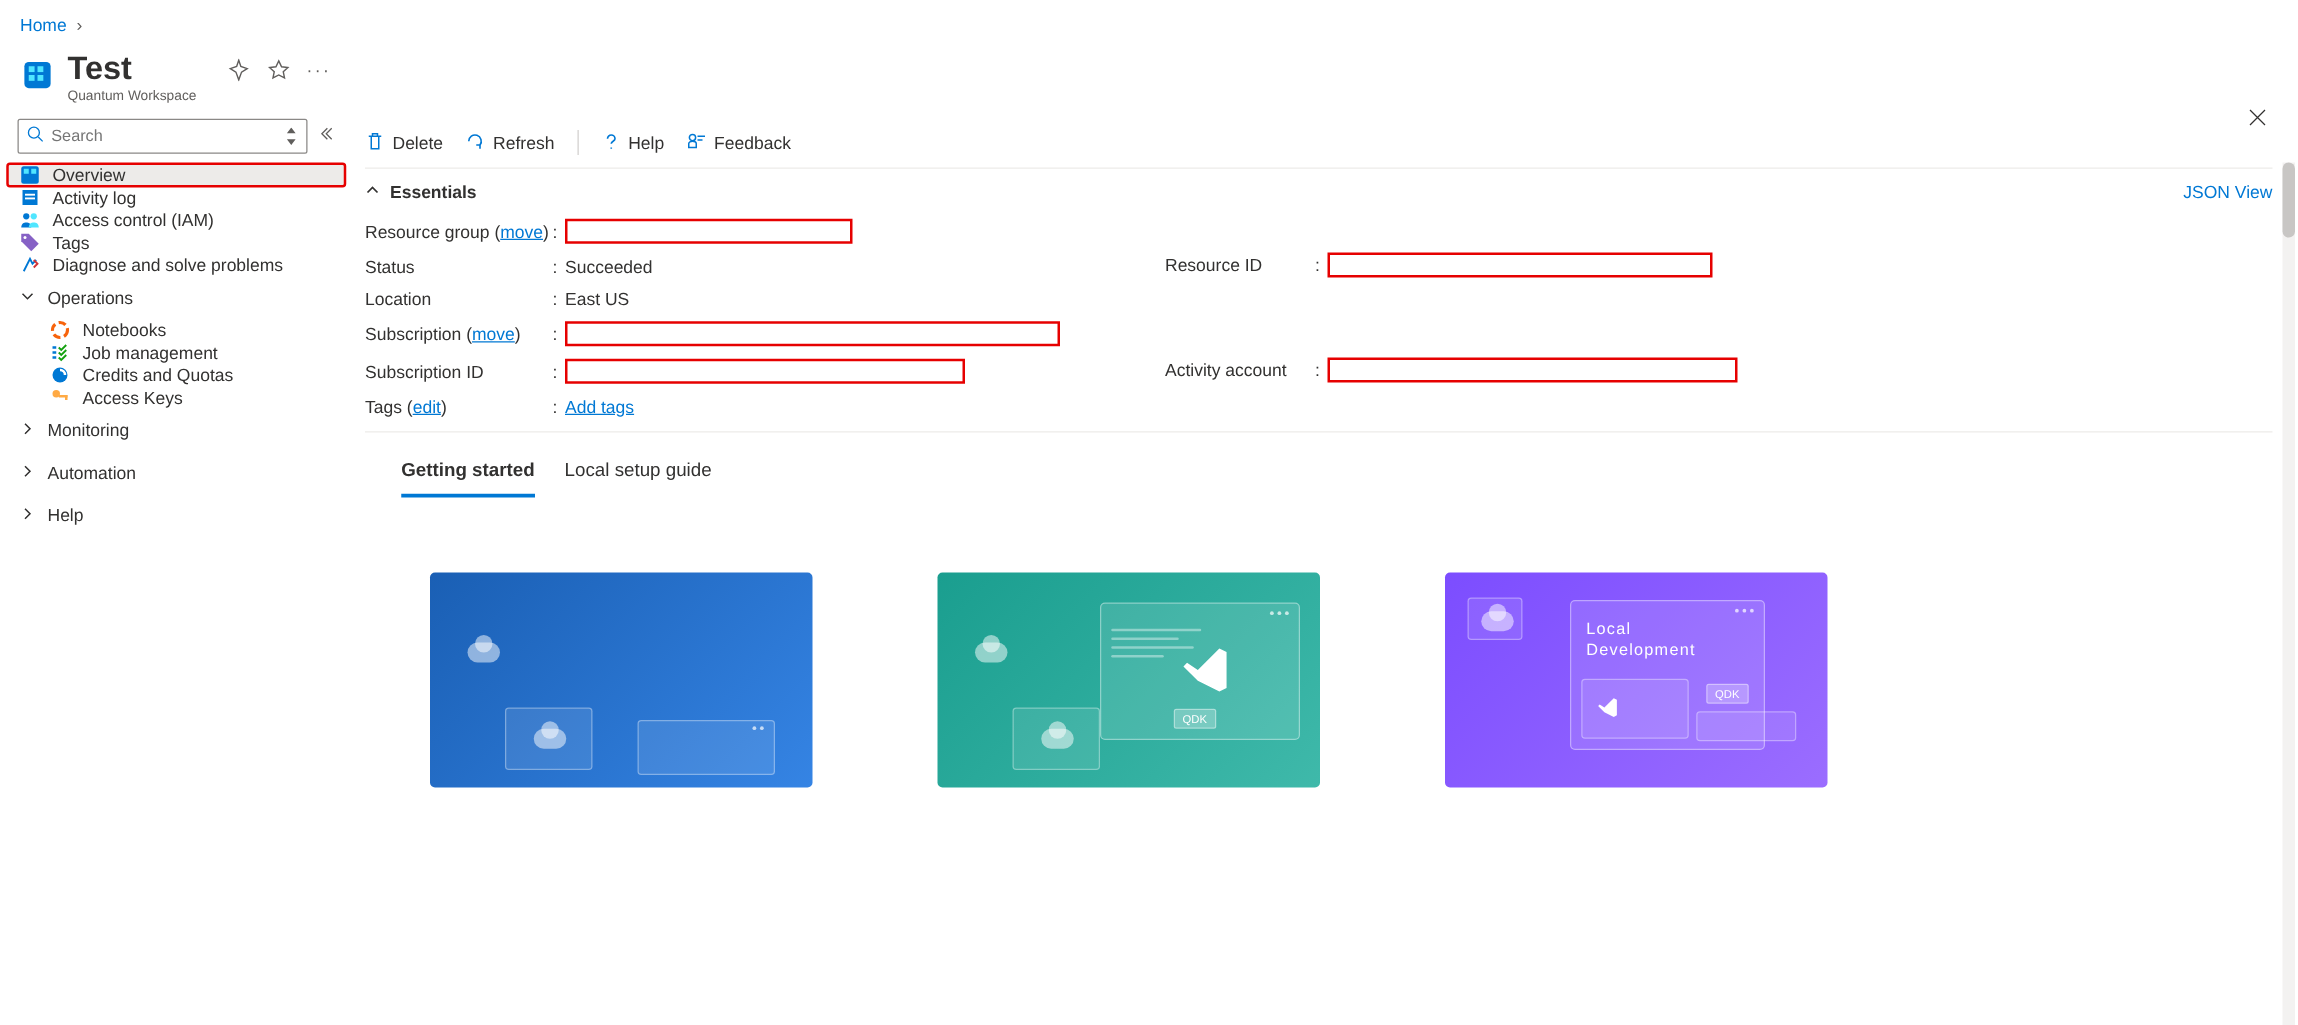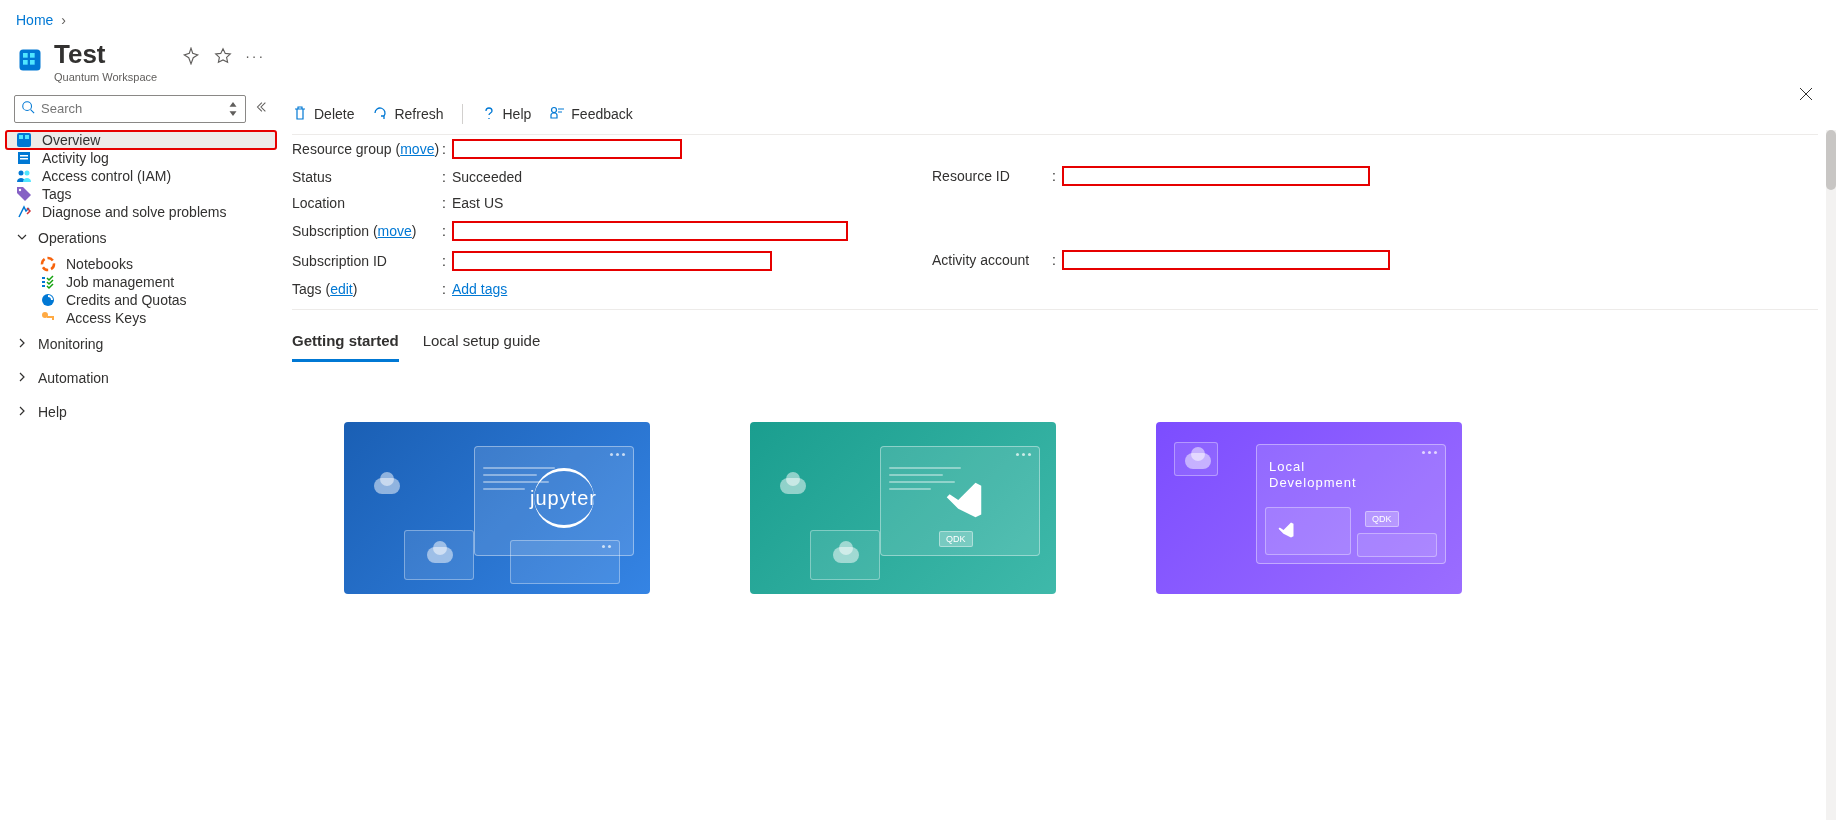--- a/index.html
+++ b/index.html
@@ -58,21 +58,21 @@
 .pcolon { color: #323130; }
 .pval { font-size: 14px; }
 .link { color: #0078d4; text-decoration: underline; cursor: pointer; }
 .redbox { display: inline-block; border: 2px solid #e60000; height: 20px; vertical-align: middle; }
 .rb-1 { width: 230px; }
 .rb-2 { width: 396px; }
 .rb-3 { width: 320px; }
 .rb-4 { width: 308px; }
 .rb-5 { width: 328px; }
 
-.tabs { display: flex; gap: 24px; margin-top: 16px; }
+.tabs { display: flex; gap: 24px; margin-top: 16px; margin-left: 29px; }
 .tab { padding: 6px 0 10px; cursor: pointer; font-size: 15px; color: #323130; }
 .tab.active { font-weight: 600; border-bottom: 3px solid #0078d4; }
 
 .cards { display: flex; gap: 100px; margin-top: 60px; padding-left: 52px; }
 .card { width: 306px; height: 172px; border-radius: 4px; position: relative; overflow: hidden; cursor: pointer; }
 .card-blue { background: linear-gradient(135deg, #1a5fb4 0%, #3584e4 100%); }
 .card-teal { background: linear-gradient(135deg, #1a9e8f 0%, #3fb9aa 100%); }
 .card-purple { background: linear-gradient(135deg, #7c4dff 0%, #9b6dff 100%); }
 .card .window-big { position: absolute; border: 1px solid rgba(255,255,255,0.4); border-radius: 4px; background: rgba(255,255,255,0.12); }
 .card .window-sm  { position: absolute; border: 1px solid rgba(255,255,255,0.35); border-radius: 3px; background: rgba(255,255,255,0.10); }
@@ -287,20 +287,27 @@
       </div>
       <div class="tool-btn">
         <span><svg viewBox="0 0 16 16">
               <circle cx="5" cy="5" r="2.5" fill="none" stroke="#0078d4" stroke-width="1.2"></circle>
               <path d="M9 4h6M9 7h4M2 10c0-1 1-2 3-2s3 1 3 2v3H2z" fill="none" stroke="#0078d4" stroke-width="1.2"></path>
             </svg></span>
         <span>Feedback</span>
       </div>
     </div>
 
+    <div class="essentials-hdr">
+      <span class="chev"><svg viewBox="0 0 12 12">
+            <path d="M2 8l4-4 4 4" fill="none" stroke="currentColor" stroke-width="1.4"></path>
+          </svg></span>
+      <span class="lbl">Essentials</span>
+      <span class="json-view">JSON View</span>
+    </div>
 
     <div class="props">
       <div class="props-col left">
         <div class="plabel"><span>Resource group</span> (<span class="link">move</span>)</div>
         <div class="pcolon">:</div>
         <div class="pval"><span class="redbox rb-1"></span></div>
 
         <div class="plabel">Status</div>
         <div class="pcolon">:</div>
         <div class="pval">Succeeded</div>
@@ -333,37 +340,20 @@
       </div>
     </div>
 
     <div class="tabs">
       <div class="tab active">Getting started</div>
       <div class="tab">Local setup guide</div>
     </div>
 
     <div class="cards">
       <div class="card card-blue">
-        <div class="window-big" style="left:130px; top:24px; width:160px; height:110px;">
-          <div class="dots">
-              <span></span>
-              <span></span>
-              <span></span>
-            </div>
-          <div class="lines">
-              <div></div>
-              <div></div>
-              <div></div>
-              <div></div>
-            </div>
-          <div class="jupyter-logo" style="left:55px; top:40px;">
-            <div class="orbit"></div>
-            <span style="position:relative; z-index:1;">jupyter</span>
-          </div>
-        </div>
         <div class="window-sm" style="left:60px; top:108px; width:70px; height:50px;">
             <div class="cloud" style="left:22px; top:16px;"></div>
           </div>
         <div class="window-sm" style="left:166px; top:118px; width:110px; height:44px;">
             <div class="dots" style="top:4px;">
               <span></span>
               <span></span>
             </div>
           </div>
         <div class="cloud" style="left:30px; top:56px;"></div>
@@ -389,21 +379,21 @@
           </span>
           <div class="badge" style="left:58px; bottom:8px;">QDK</div>
         </div>
         <div class="window-sm" style="left:60px; top:108px; width:70px; height:50px;">
             <div class="cloud" style="left:22px; top:16px;"></div>
           </div>
         <div class="cloud" style="left:30px; top:56px;"></div>
       </div>
 
       <div class="card card-purple">
-        <div class="window-big" style="left:100px; top:22px; width:190px; height:120px;">
+        <div class="window-big" style="left:100px; top:22px; width:156px; height:120px;">
           <div class="dots">
               <span></span>
               <span></span>
               <span></span>
             </div>
           <div class="card-title" style="left:12px; top:14px;">
             <span>Local</span><br>
             <span>Development</span>
           </div>
           <div class="window-sm" style="left:8px; top:62px; width:86px; height:48px;">

